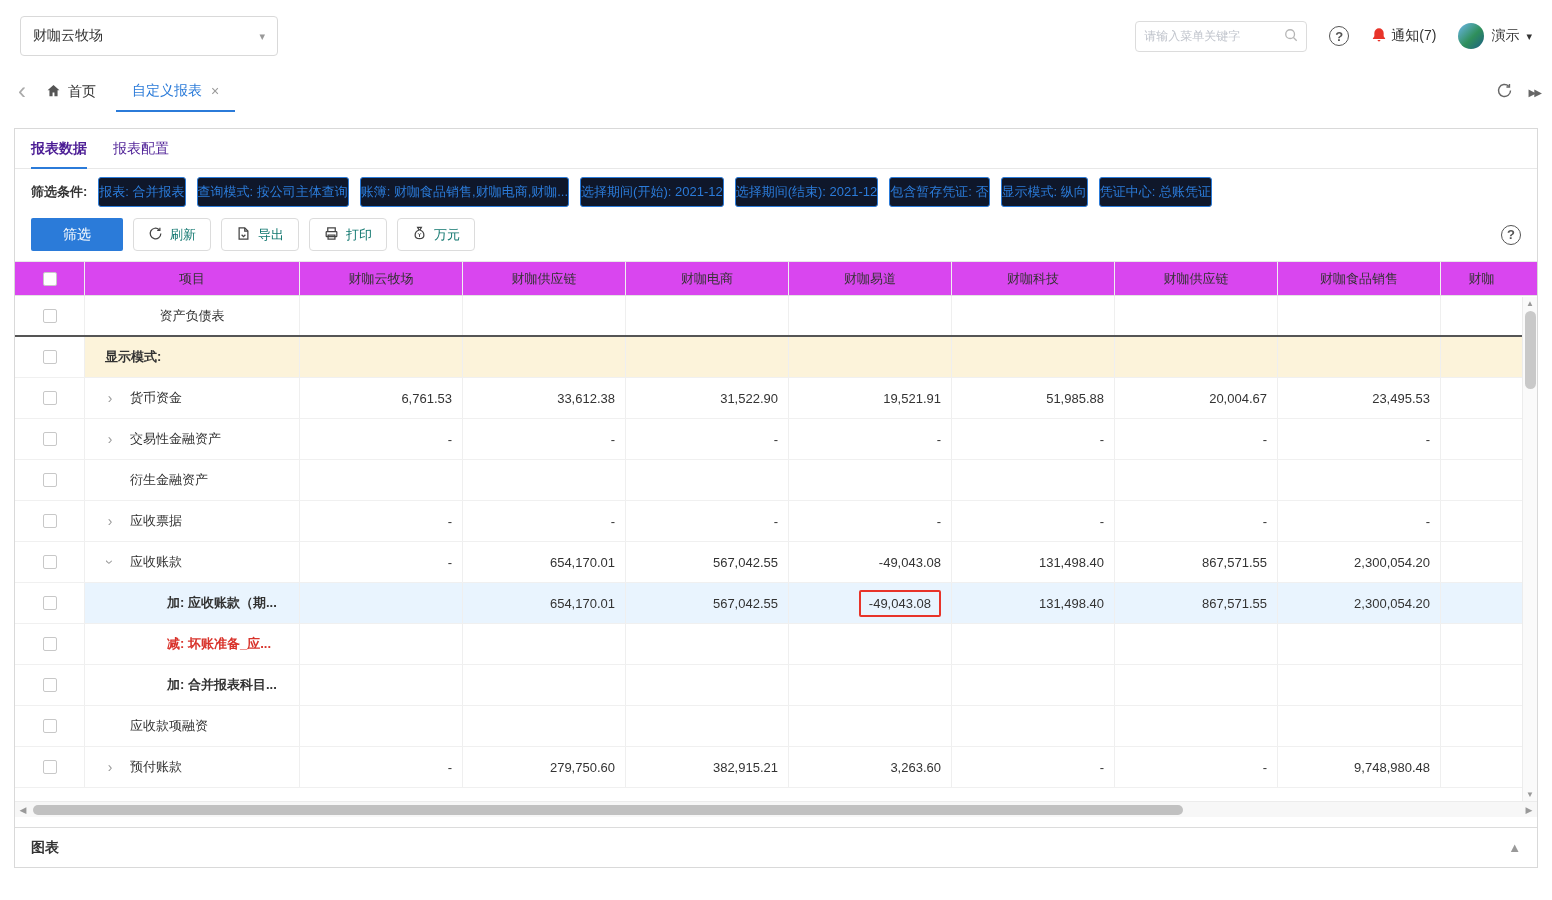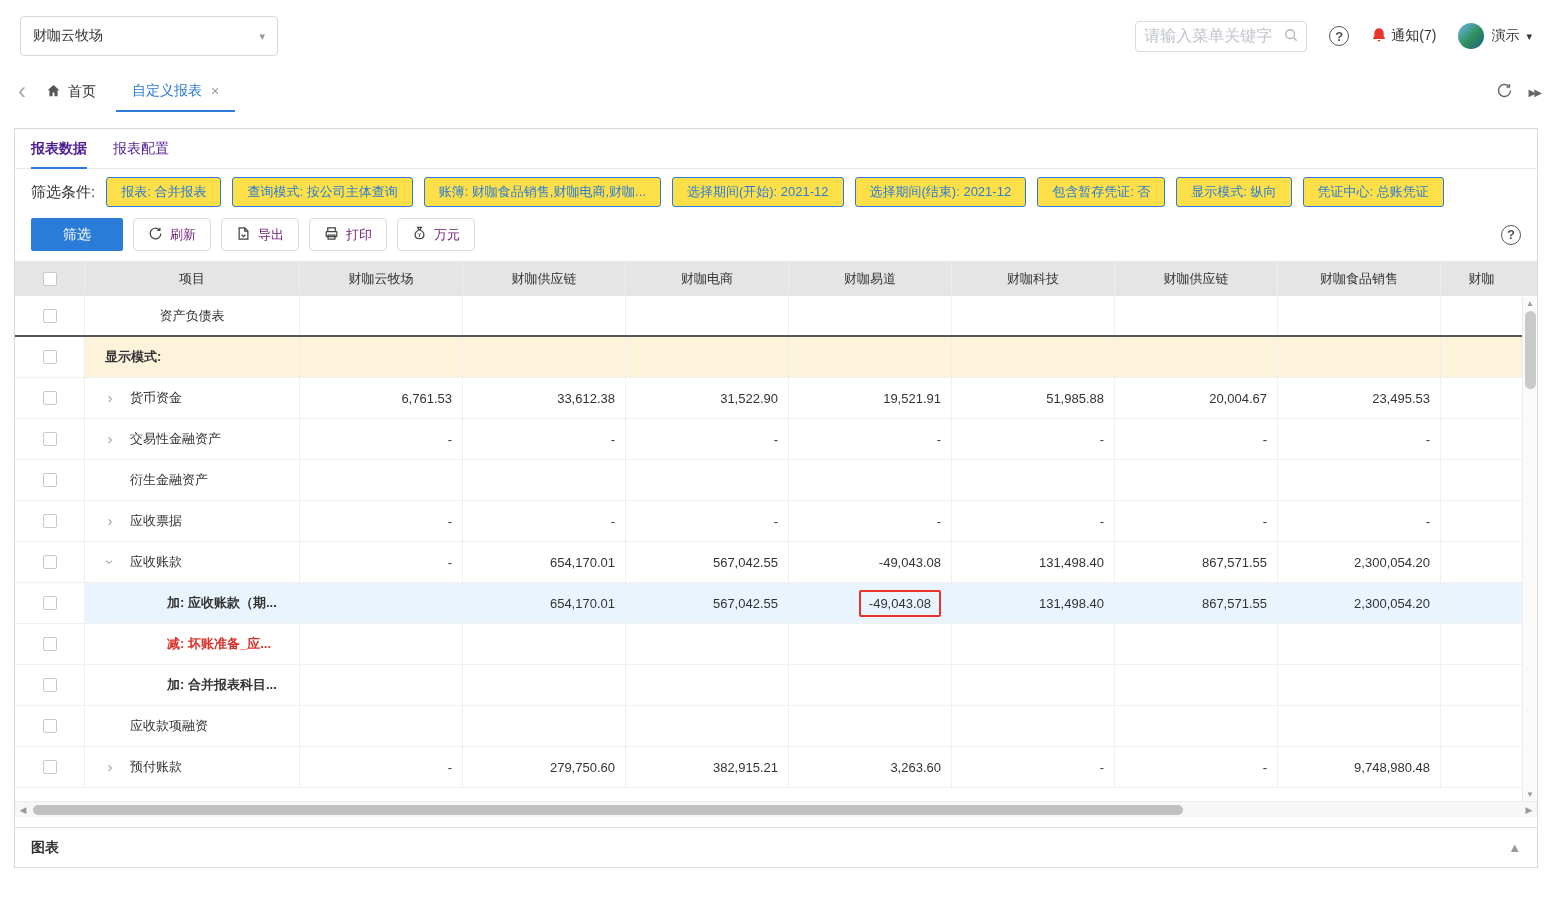--- a/index.html
+++ b/index.html
@@ -8,21 +8,21 @@
 
   
   .topbar { height: 72px; display: flex; align-items: center; padding: 0 20px; background: #fff; }
   .company-select { width: 258px; height: 40px; border: 1px solid #d9d9d9; border-radius: 4px;
     display: flex; align-items: center; justify-content: space-between; padding: 0 12px; cursor: pointer; }
   .caret { color: #999; font-size: 11px; }
   .caret.dark { color: #333; }
   .topbar-right { margin-left: auto; display: flex; align-items: center; gap: 22px; }
   .searchbox { width: 172px; height: 31px; border: 1px solid #dcdcdc; border-radius: 4px;
     display: flex; align-items: center; padding: 0 8px; }
-  .searchbox input { border: none; outline: none; flex: 1; min-width: 0; font-size: 16px; color: #8b5cf6; font-family: inherit; background: transparent; }
+  .searchbox input { border: none; outline: none; flex: 1; min-width: 0; font-size: 12px; color: #8b5cf6; font-family: inherit; background: transparent; }
   .searchbox input::placeholder { color: #c0c4cc; }
   .help-circle { width: 20px; height: 20px; border: 1.6px solid #555; border-radius: 50%;
     display: inline-flex; align-items: center; justify-content: center; font-size: 13px; font-weight: 700; color: #555; cursor: pointer; flex-shrink: 0; }
   .notif { display: flex; align-items: center; gap: 4px; cursor: pointer; }
   .user { display: flex; align-items: center; gap: 7px; cursor: pointer; }
   .avatar { width: 26px; height: 26px; border-radius: 50%;
     background: linear-gradient(135deg, #6db7ee 0%, #2f8f5b 55%, #1b5e87 100%); flex-shrink: 0; }
 
   
   .tabbar { height: 40px; display: flex; align-items: stretch; padding: 0 12px; background: #fff; }
@@ -35,35 +35,35 @@
   .ff { font-size: 10px; letter-spacing: -2px; color: #666; cursor: pointer; }
 
   
   .panel { margin: 16px 14px 0; border: 1px solid #d9d9d9; background: #fff; }
   .ptabs { display: flex; align-items: stretch; height: 40px; padding: 0 16px; gap: 26px; border-bottom: 1px solid #e8e8e8; }
   .ptab { display: flex; align-items: center; cursor: pointer; position: relative; color: #4c1d95; }
   .ptab.active { font-weight: 700; }
   .ptab.active::after { content: ""; position: absolute; left: 0; right: 0; bottom: -1px; height: 2px; background: #2b7bd9; }
 
   .filterbar { display: flex; align-items: center; gap: 11px; padding: 8px 16px 6px; }
-  .filter-label { font-weight: 400; font-size: 15px; white-space: nowrap; }
+  .filter-label { font-weight: 700; font-size: 13px; white-space: nowrap; }
   .chips { display: flex; gap: 11px; flex-wrap: nowrap; overflow: hidden; }
-  .chip { height: 30px; display: inline-flex; align-items: center; padding: 0 14px; background: #fde047;
+  .chip { height: 30px; display: inline-flex; align-items: center; padding: 0 0; background: #0f172a;
     border: 1px solid #2b7bd9; border-radius: 3px; color: #2b7bd9; font-size: 13px; white-space: nowrap; cursor: pointer; }
 
   .toolbar { display: flex; align-items: center; gap: 10px; padding: 5px 16px 10px; }
   .btn-primary { width: 92px; height: 33px; background: #2b7bd9; color: #fff; border: none; border-radius: 2px;
     font-size: 14px; font-family: inherit; cursor: pointer; }
   .btn { height: 33px; display: inline-flex; align-items: center; gap: 7px; padding: 0 14px; background: #fff;
-    border: 1px solid #dcdcdc; border-radius: 4px; font-size: 13px; color: #701a75; font-family: inherit; cursor: pointer; }
+    border: 1px solid #dcdcdc; border-radius: 4px; font-size: 13px; color: #0f766e; font-family: inherit; cursor: pointer; }
   .toolbar-help { margin-left: auto; }
 
   
   .tablewrap { position: relative; border-top: 1px solid #e8e8e8; overflow: hidden; }
-  .thead { display: flex; height: 34px; border-bottom: 1px solid #e3e3e3; background: #e5e5e5; }
+  .thead { display: flex; height: 34px; border-bottom: 1px solid #e3e3e3; background: #d946ef; }
   .tbody { height: 505px; overflow: hidden; }
   .trow { display: flex; height: 41px; border-bottom: 1px solid #f0f0f0; background: #fff; }
   .trow.t-title { border-bottom: 2px solid #555; }
   .trow.t-section { background: #fcf3da; }
   .trow.hl { background: #e9f4fe; }
   .cell { height: 100%; display: flex; align-items: center; border-right: 1px solid #efefef;
     overflow: hidden; font-size: 13px; color: #333; }
   .w-check { width: 70px; justify-content: center; }
   .w-item { width: 215px; }
   .w-val { width: 163px; justify-content: flex-end; padding-right: 10px; }

